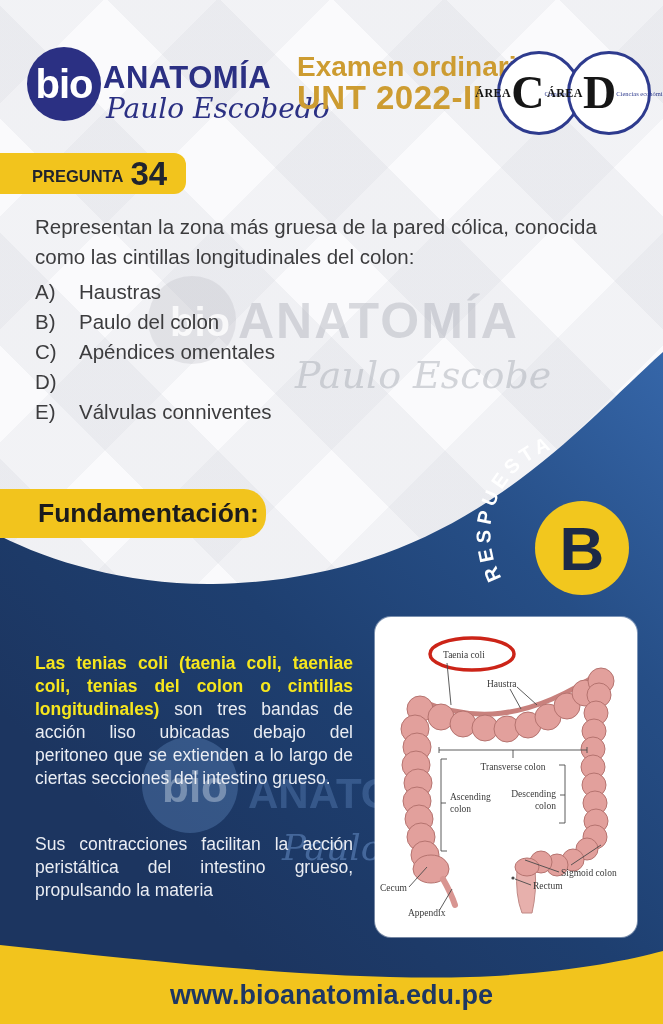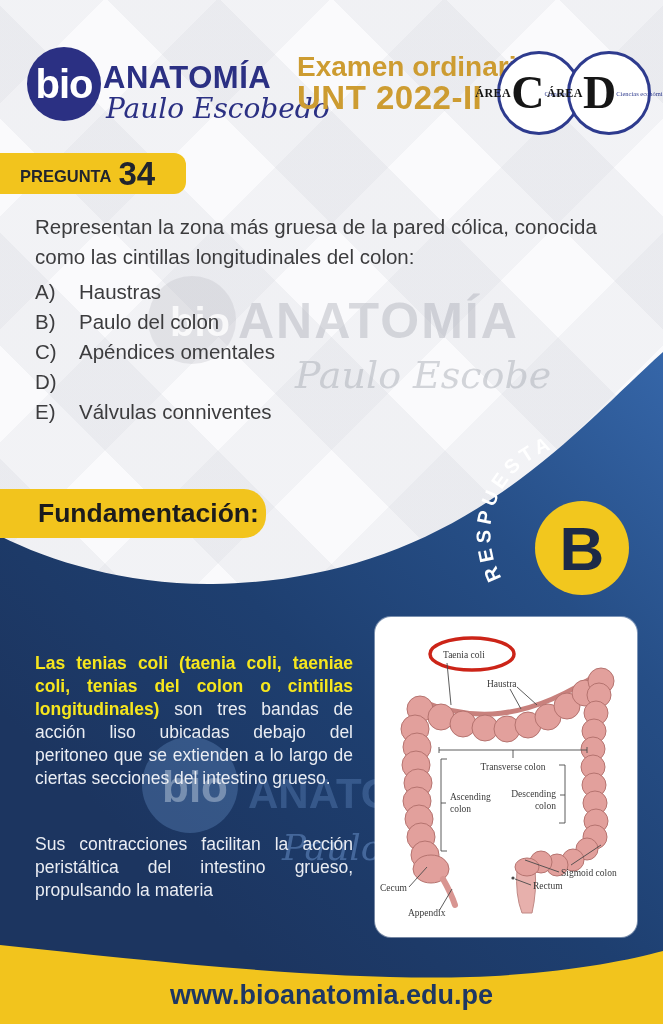--- a/index.html
+++ b/index.html
@@ -23,21 +23,21 @@
   .exam .l2{font-size:33px;letter-spacing:.5px;}
   .badges{position:absolute;left:497px;top:51px;display:flex;}
   .badge{width:84px;height:84px;border-radius:50%;background:#fff;border:3px solid #2e3b8e;
     display:flex;flex-direction:row;align-items:center;justify-content:center;box-sizing:border-box;font-family:Liberation Serif, serif;}
   .badge+.badge{margin-left:-14px;}
   .badge .area{font-size:12px;font-weight:700;color:#121212;letter-spacing:.5px;}
   .badge .letter{font-size:46px;font-weight:700;color:#161616;line-height:.95;}
   .badge .caption{font-size:6.5px;color:#2e3b8e;white-space:nowrap;}
   
   .q-banner{position:absolute;left:0;top:153px;width:186px;height:41px;background:#f2c41d;
-    border-radius:0 12px 12px 0;display:flex;align-items:baseline;gap:7px;padding-left:20px;box-sizing:border-box;}
+    border-radius:0 12px 12px 0;display:flex;align-items:baseline;gap:7px;padding-left:32px;box-sizing:border-box;}
   .q-banner .lab{font-size:16.5px;font-weight:700;color:#20242e;align-self:center;margin-top:6px;}
   .q-banner .num{font-size:33px;font-weight:700;color:#20242e;align-self:center;}
   .question{position:absolute;left:35px;top:212px;width:600px;font-size:20.5px;line-height:30px;color:#3c3c3e;}
   .opts{margin-top:5px;}
   .opt{display:flex;}
   .opt .ol{width:44px;flex:none;}
   
   .wm-gray{position:absolute;left:120px;top:258px;z-index:1;}
   
   .artwork{position:absolute;left:0;top:340px;z-index:2;}

